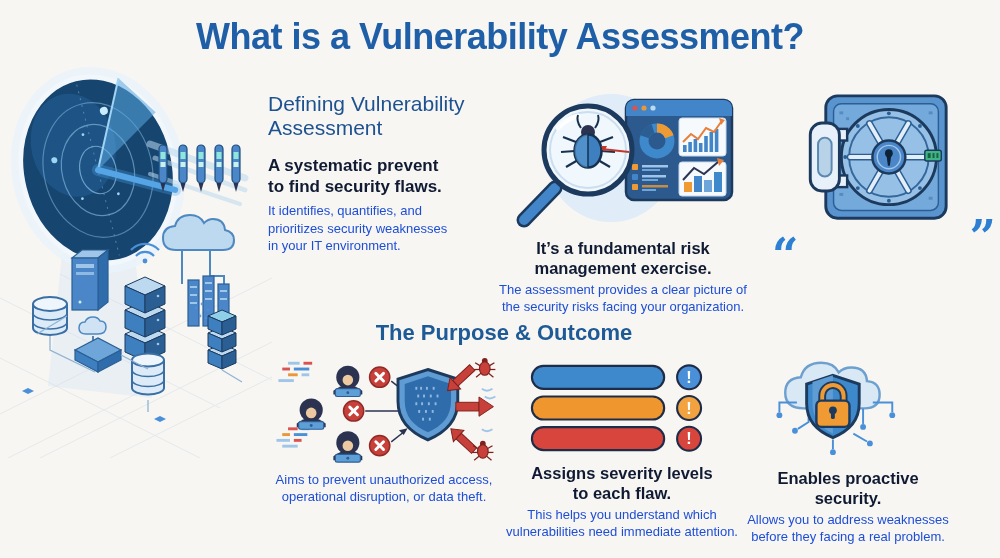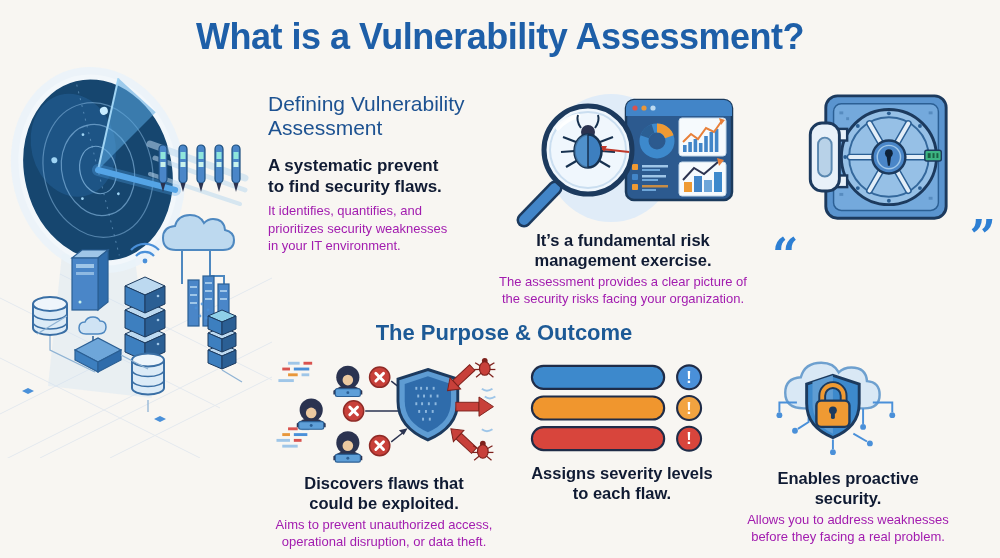--- a/index.html
+++ b/index.html
@@ -7,26 +7,26 @@
     position:relative;width:1000px;height:558px;overflow:hidden;
     background:#f8f6f2;font-family:"Liberation Sans", sans-serif;color:#15203b;
   }
   .title{
     position:absolute;top:16px;left:0;width:100%;text-align:center;margin:0;
     font-size:36px;font-weight:700;color:#1e5fa8;letter-spacing:-0.5px;
   }
   .sec{position:absolute;}
   .h-blue{margin:0;font-size:21px;font-weight:400;color:#1d5291;line-height:1.14;white-space:pre-line;}
   .lead{margin:0;font-weight:700;color:#101b33;font-size:16.5px;line-height:1.22;white-space:pre-line;}
-  .body{margin:0;font-size:13px;color:#a21caf;line-height:1.32;white-space:pre-line;}
+  .body{margin:0;font-size:13px;color:#1d4ed8;line-height:1.32;white-space:pre-line;}
   .sec-defining{left:268px;top:92px;width:250px;}
   .sec-defining .lead{margin-top:16px;font-size:17px;}
   .sec-defining .body{margin-top:5px;}
   .sec-risk{left:492px;top:94px;width:262px;text-align:center;}
-  .sec-risk .lead{margin-top:2px;}
+  .sec-risk .lead{margin-top:10px;}
   .sec-risk .body{margin-top:3px;}
   .illo-risk{display:block;margin:0 auto;}
   .sec-quote{left:776px;top:92px;width:218px;}
   .illo-vault{display:block;margin:0 auto;}
   .quote-block{position:relative;margin-top:12px;padding-left:28px;}
   .quote-text{margin:0;font-size:16px;font-weight:700;color:#14203c;line-height:1.32;white-space:pre-line;}
   .qmark{position:absolute;color:#2d7fd3;font-weight:700;font-size:46px;line-height:0.75;font-family:"DejaVu Serif", serif;}
   .qmark.open{left:-4px;top:2px;}
   .qmark.close{right:-2px;bottom:-18px;}
   .purpose{position:absolute;top:320px;left:4px;width:100%;text-align:center;margin:0;
@@ -518,40 +518,40 @@
           </g>
         <circle cy="-8" r="3" fill="#7e211c"></circle>
           <ellipse rx="5.5" ry="7" fill="#c8403a" stroke="#7e211c" stroke-width="1.2"></ellipse>
       </g>
       <g stroke="#9fc6e8" stroke-width="2" fill="none">
         <path d="M219,34 q5,4 11,0"></path>
           <path d="M222,42 q5,4 11,0"></path>
           <path d="M219,76 q5,4 11,0"></path>
       </g>
     </svg>
-    <p class="lead">Discovers flaws that
-could be exploited.</p>
     <p class="body">Aims to prevent unauthorized access,
 operational disruption, or data theft.</p>
   </section>
 
   <section class="out out-1">
     <svg width="192" height="92" viewBox="0 0 200 96">
       <rect x="6" y="4" width="138" height="24" rx="12" fill="#3d89cc" stroke="#1f2c48" stroke-width="2.2"></rect>
       <rect x="6" y="36" width="138" height="24" rx="12" fill="#f0962e" stroke="#1f2c48" stroke-width="2.2"></rect>
       <rect x="6" y="68" width="138" height="24" rx="12" fill="#d8453c" stroke="#1f2c48" stroke-width="2.2"></rect>
       <circle cx="170" cy="16" r="12.5" fill="#4a90d9" stroke="#1f2c48" stroke-width="2.2"></circle>
       <circle cx="170" cy="48" r="12.5" fill="#f2a340" stroke="#1f2c48" stroke-width="2.2"></circle>
       <circle cx="170" cy="80" r="12.5" fill="#d8453c" stroke="#1f2c48" stroke-width="2.2"></circle>
       <text x="170" y="22" text-anchor="middle" font-size="17" font-weight="bold" fill="#ffffff">!</text>
       <text x="170" y="54" text-anchor="middle" font-size="17" font-weight="bold" fill="#ffffff">!</text>
       <text x="170" y="86" text-anchor="middle" font-size="17" font-weight="bold" fill="#ffffff">!</text>
     </svg>
     <p class="lead">Assigns severity levels
 to each flaw.</p>
+    <p class="body">This helps you understand which
+vulnerabilities need immediate attention.</p>
   </section>
 
   <section class="out out-2">
     <svg width="180" height="109" viewBox="0 0 185 112">
       <path d="M47,60 q-19,0 -19,-16 q0,-15 16,-16 q4,-15 21,-15 q13,0 18,10 q5,-5 13,-5 q15,0 16,14 q13,1 13,14 q0,14 -16,14 z" fill="#d9e8f5" stroke="#6ea0cf" stroke-width="2.5"></path>
       <g stroke="#4a90d9" stroke-width="2" fill="none">
         <path d="M40,54 L22,54 L22,64"></path>
           <path d="M52,60 L52,74 L41,81"></path>
         <path d="M118,54 L138,54 L138,64"></path>
           <path d="M108,60 L108,76"></path>

